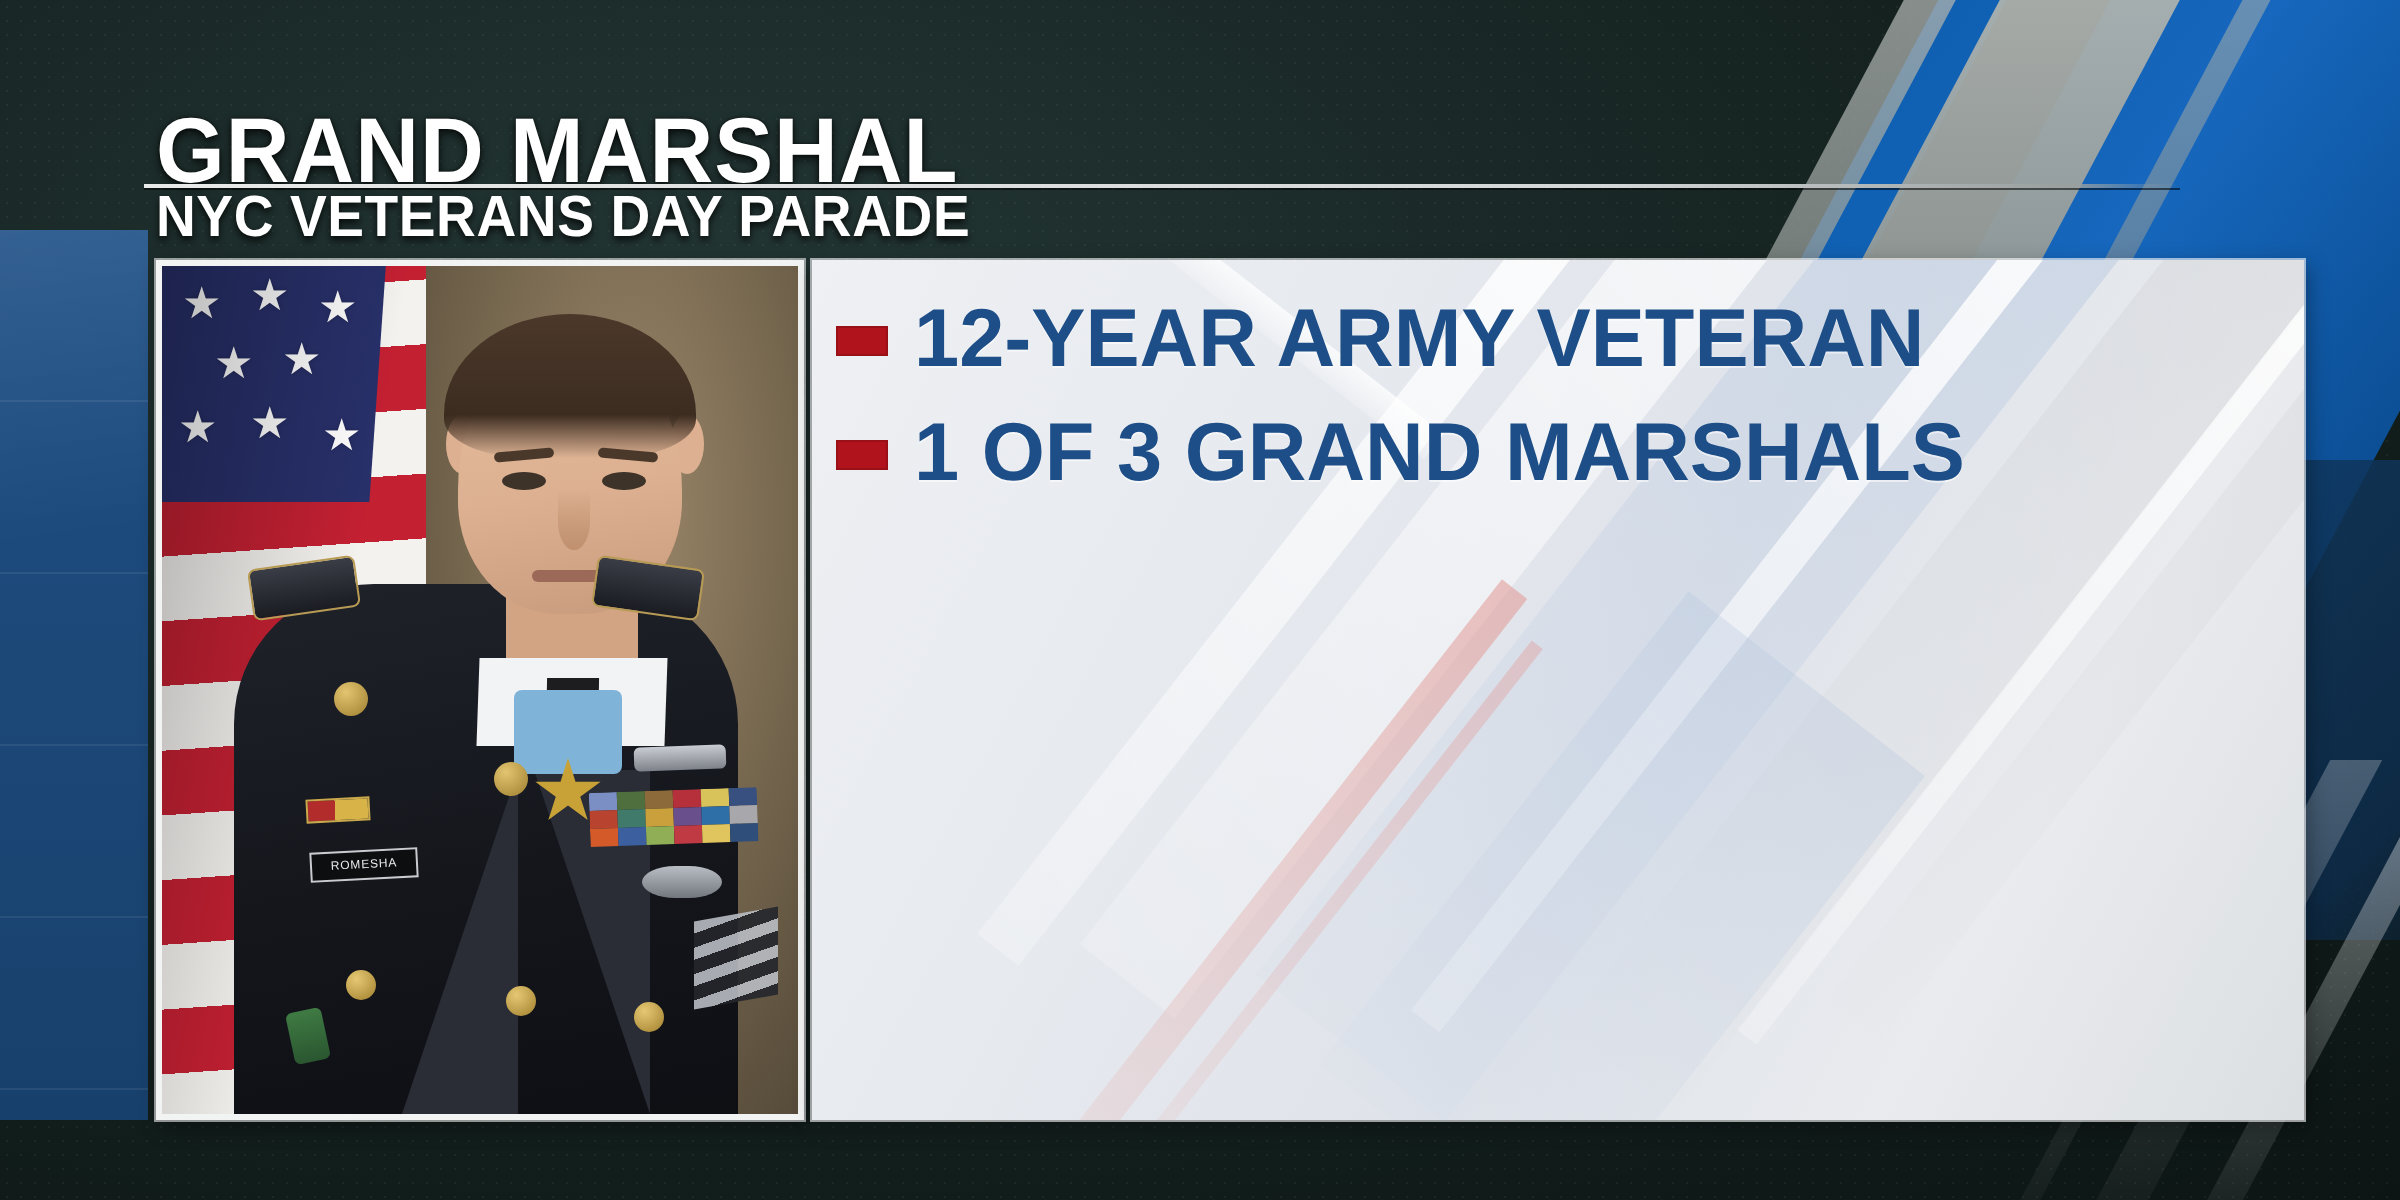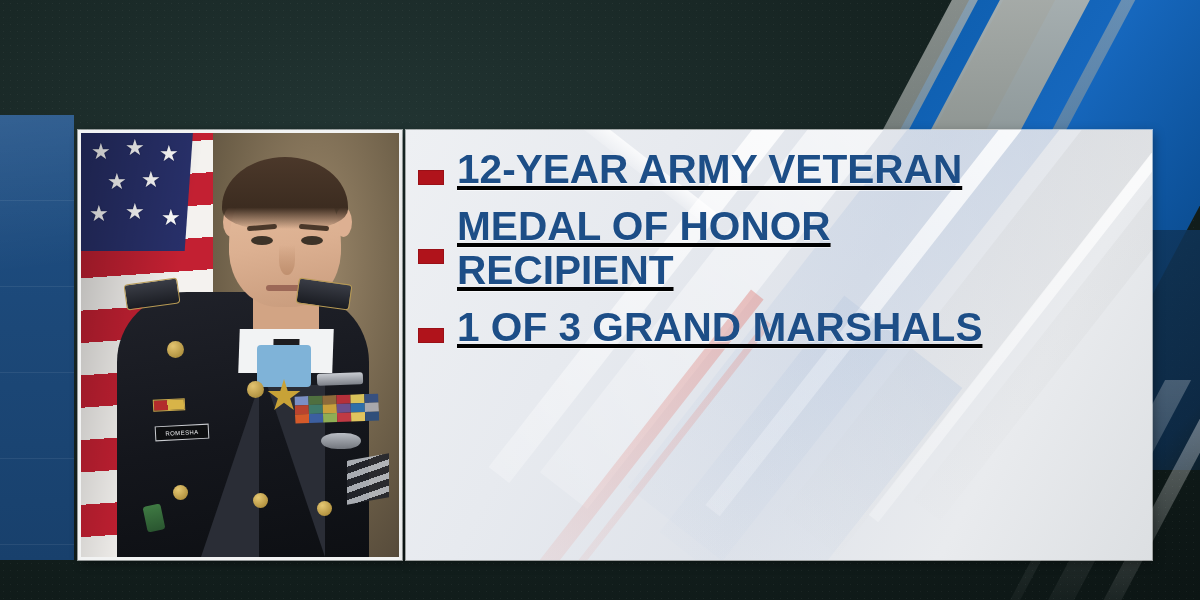--- a/index.html
+++ b/index.html
@@ -237,21 +237,21 @@
     background:linear-gradient(180deg, rgba(255,255,255,.95), rgba(255,255,255,.25));
   }
   .pstreak.blue  { background:linear-gradient(180deg, rgba(178,196,222,.85), rgba(205,216,232,.25)); }
   .pstreak.pink  { background:linear-gradient(180deg, rgba(226,150,146,.55), rgba(235,195,192,.12)); }
   .pstreak.grey  { background:linear-gradient(180deg, rgba(196,198,200,.65), rgba(222,224,226,.15)); }
 
   
   #bullets {
     position:absolute; left:12px; top:18px; width:620px;
   }
-  .bullet-row { display:flex; align-items:center; margin-bottom:14px;text-decoration:underline; }
+  .bullet-row { display:flex; align-items:flex-start; margin-bottom:14px; }
   .bullet-mark {
     flex:0 0 auto;
     width:26px; height:15px;
     background:#b0131b;
     margin:15px 13px 0 0;
     box-shadow:inset 0 0 0 1px rgba(0,0,0,.12);
   }
   .bullet-text {
     font-size:41px; font-weight:700; line-height:1.06;
     color:#1d4e87; letter-spacing:0px;
@@ -292,20 +292,25 @@
   <div class="bg-blue-wedge"></div>
   <div class="bg-blue-wedge2"></div>
   <div class="bg-dark-band"></div>
   <div class="bg-grey-band"></div>
   <div class="bg-grey-band thin"></div>
   <div class="bg-grey-band thin2"></div>
   <div class="bg-low-streak"></div>
   <div class="bg-low-streak s2"></div>
   <div class="bg-low-streak s3"></div>
 
+  <div id="header">
+    <div class="title">GRAND MARSHAL</div>
+    <div class="rule"></div>
+    <div class="subtitle">NYC VETERANS DAY PARADE</div>
+  </div>
 
   <div id="left-strip"></div>
 
   <div id="portrait-frame">
     <div id="portrait">
       <div class="studio-bg"></div>
       <div class="flag">
         <div class="stripes"></div>
         <div class="canton"></div>
         <span class="star" style="left:10px;top:8px">★</span>
@@ -388,23 +393,19 @@
     <div class="pstreak blue" style="left:330px;top:180px;width:150px;height:300px;transform:rotate(38deg);opacity:.35;"></div>
     <div class="pstreak white" style="left:150px;top:30px;width:180px;height:16px;transform:rotate(38deg);opacity:.8;"></div>
 
     <div id="bullets">
       <div class="bullet-row">
         <span class="bullet-mark"></span>
         <span class="bullet-text">12-YEAR ARMY VETERAN</span>
       </div>
       <div class="bullet-row">
         <span class="bullet-mark"></span>
-        <span class="bullet-text">MEDAL OF HONOR RECIPIENT</span>
-      </div>
-      <div class="bullet-row">
-        <span class="bullet-mark"></span>
         <span class="bullet-text">1 OF 3 GRAND MARSHALS</span>
       </div>
     </div>
   </div>
 
 
 </div>
 
 </body></html>

